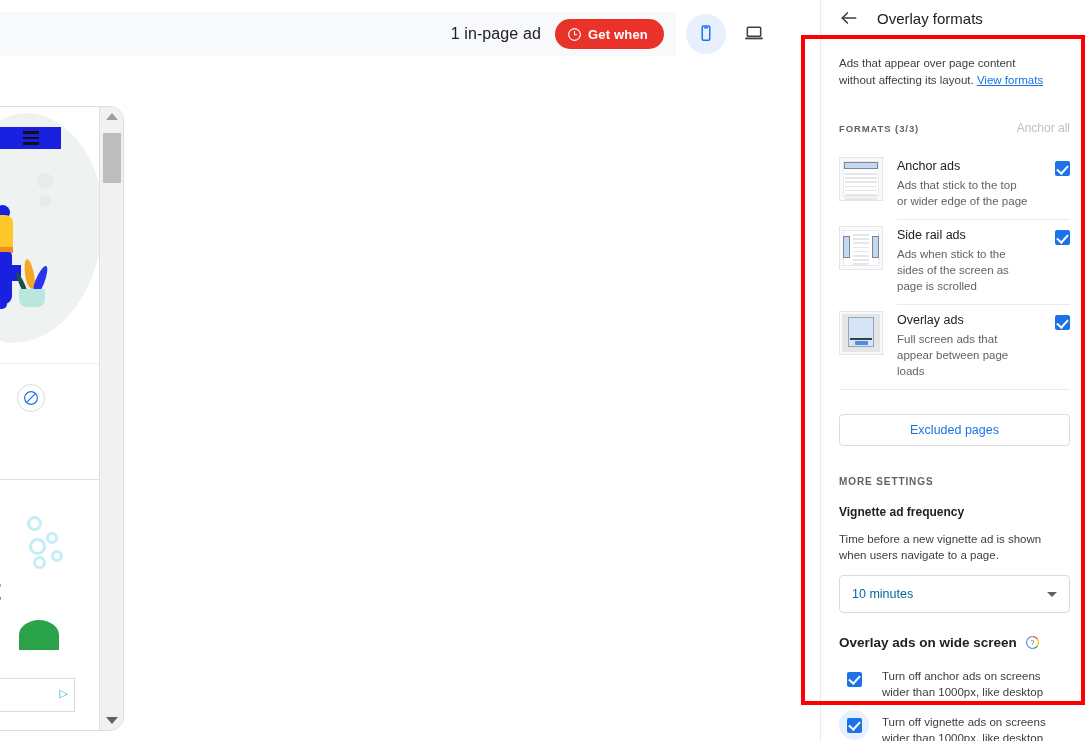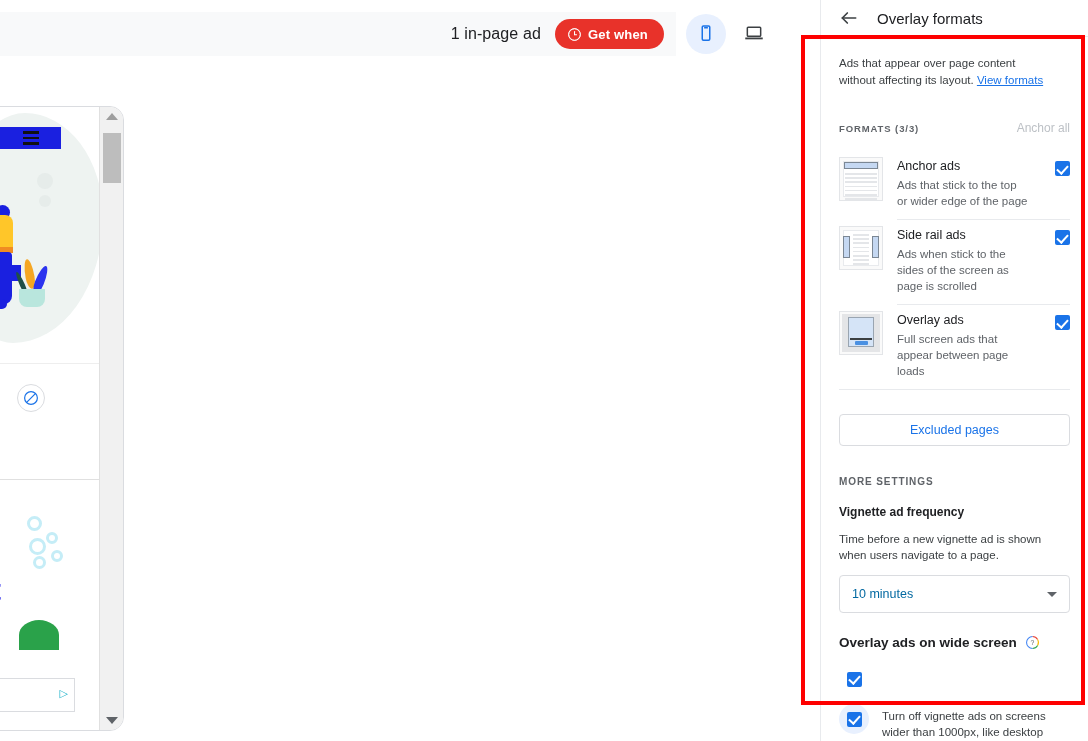--- a/index.html
+++ b/index.html
@@ -435,20 +435,21 @@
             <path d="M12 21.5A9.5 9.5 0 0 1 12 2.5" stroke="#4285f4" stroke-width="1.7"></path>
             <text x="12" y="16.2" font-size="11" fill="#5f6368" text-anchor="middle" font-family="Liberation Sans, sans-serif">?</text>
           </svg>
         </span>
       </div>
 
       <div class="ow-opt">
         <div class="cbx-wrap">
           <div class="cbx-sm"></div>
         </div>
+        <div class="ow-text">Turn off anchor ads on screens wider than 1000px, like desktop</div>
       </div>
 
       <div class="ow-opt">
         <div class="cbx-wrap focused">
           <div class="cbx-sm"></div>
         </div>
         <div class="ow-text">Turn off vignette ads on screens wider than 1000px, like desktop</div>
       </div>
 
     </div>

